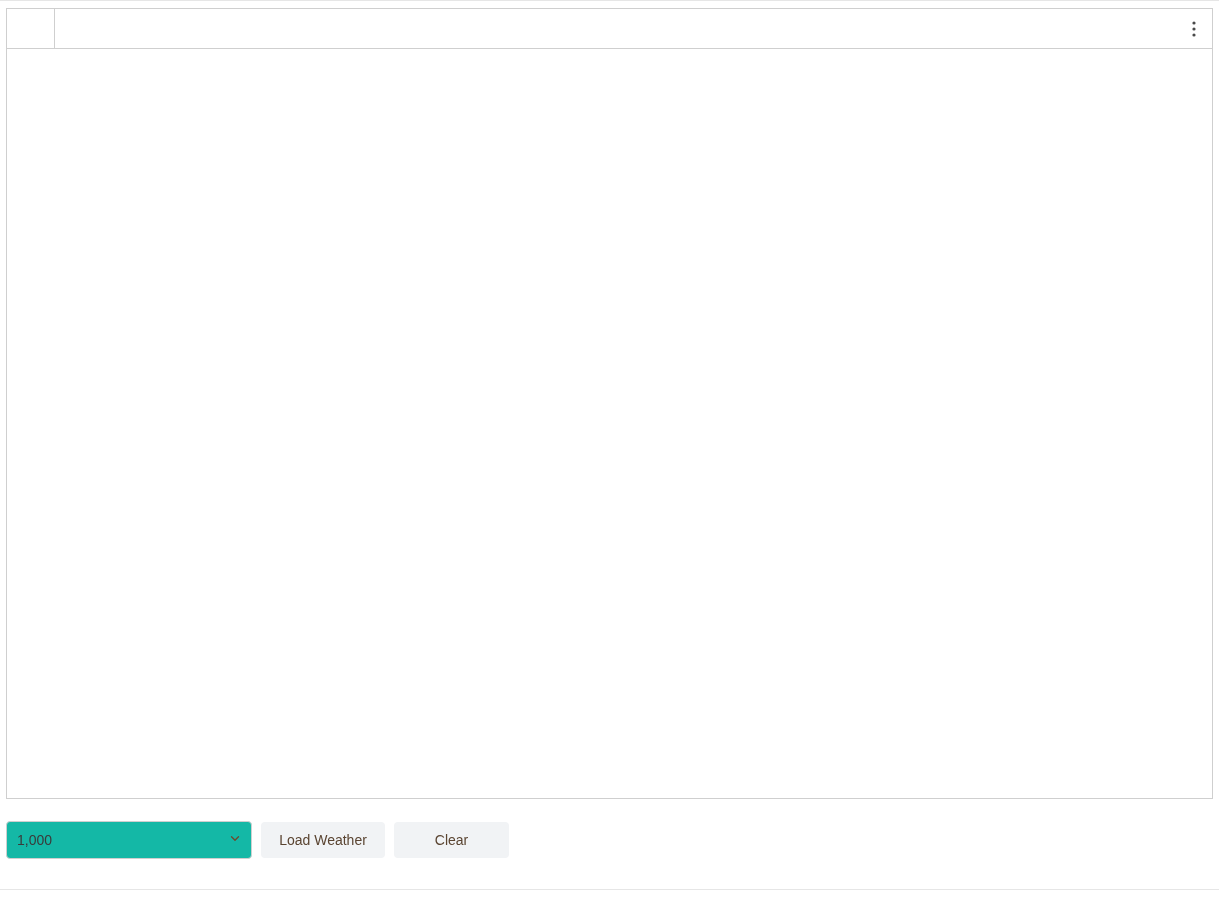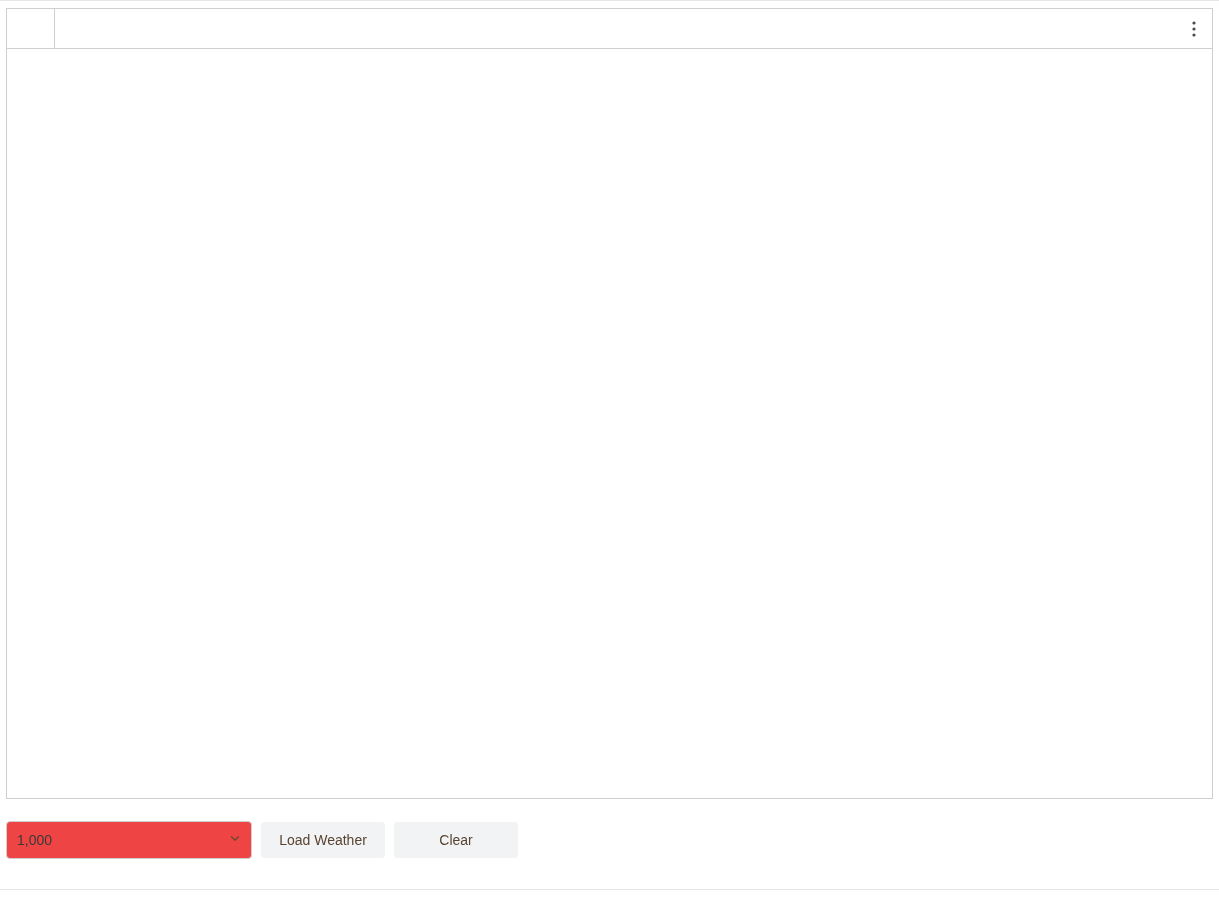--- a/index.html
+++ b/index.html
@@ -65,21 +65,21 @@
       width: 246px;
       height: 38px;
     }
     .select {
       appearance: none;
       -webkit-appearance: none;
       width: 100%;
       height: 100%;
       border: 1px solid #cfcfcf;
       border-radius: 4px;
-      background: #ef4444;
+      background: #14b8a6;
       padding: 0 34px 0 10px;
       font-size: 14px;
       color: #3a3a3a;
       cursor: pointer;
     }
     .chevron {
       position: absolute;
       right: 10px;
       top: 50%;
       transform: translateY(-50%);
@@ -93,21 +93,21 @@
       background: #f1f3f5;
       color: #5a4431;
       padding: 0 12px;
       font-size: 14px;
       cursor: pointer;
       display: inline-flex;
       align-items: center;
       justify-content: center;
     }
     .btn-load { width: 124px; }
-    .btn-clear { width: 124px; }
+    .btn-clear { width: 115px; }
   </style>
 </head>
 <body>
 
 <div class="page">
   <div class="panel">
     <div class="panel-header">
       <div class="panel-header-first"></div>
       <div class="panel-header-rest">
         <div class="kebab" role="button" aria-label="More options">

